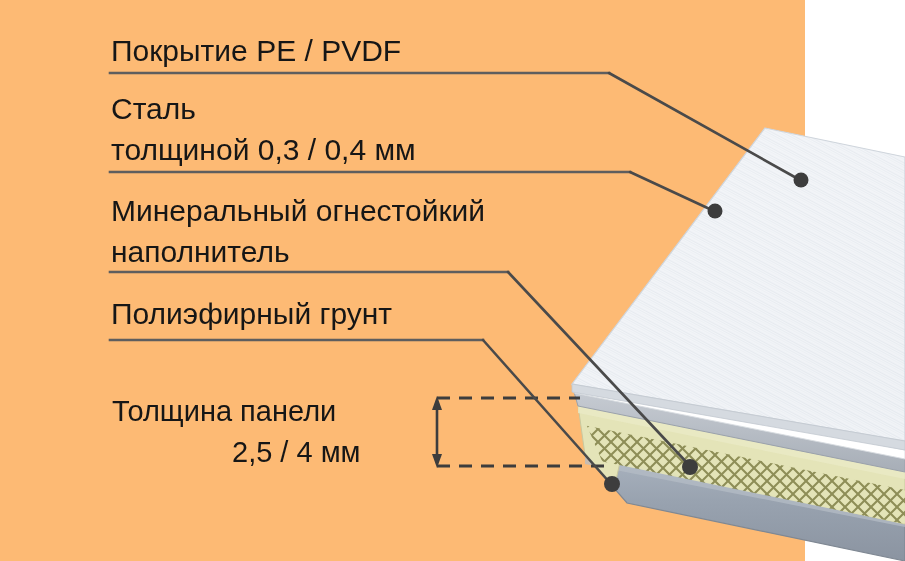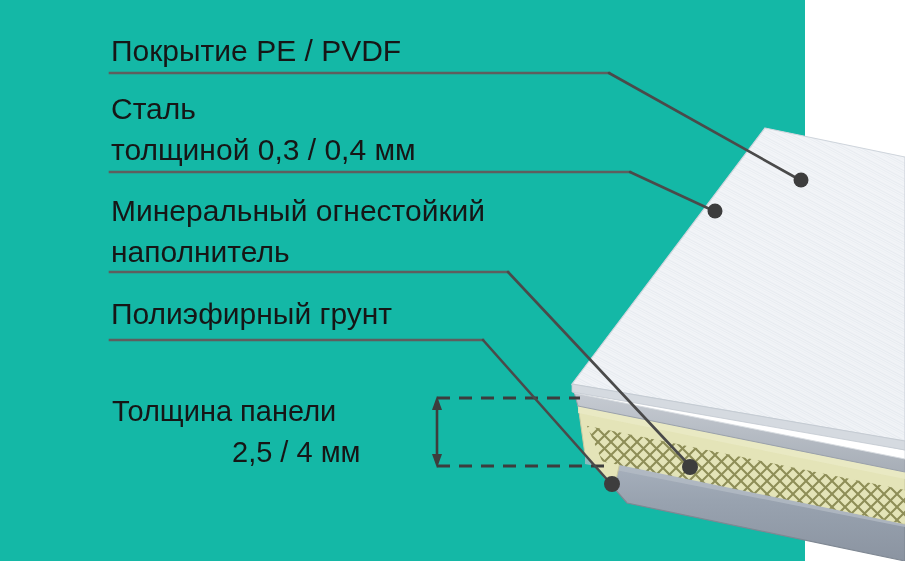--- a/index.html
+++ b/index.html
@@ -10,21 +10,21 @@
   body {
     width: 905px;
     height: 561px;
     overflow: hidden;
     font-family: "Liberation Sans", sans-serif;
   }
   #diagram-root {
     position: relative;
     width: 805px;
     height: 561px;
-    background: #14b8a6;
+    background: #fdba74;
   }
   #diagram-svg {
     position: absolute;
     top: 0;
     left: 0;
     width: 905px;
     height: 561px;
     display: block;
   }
   .callout-text {

